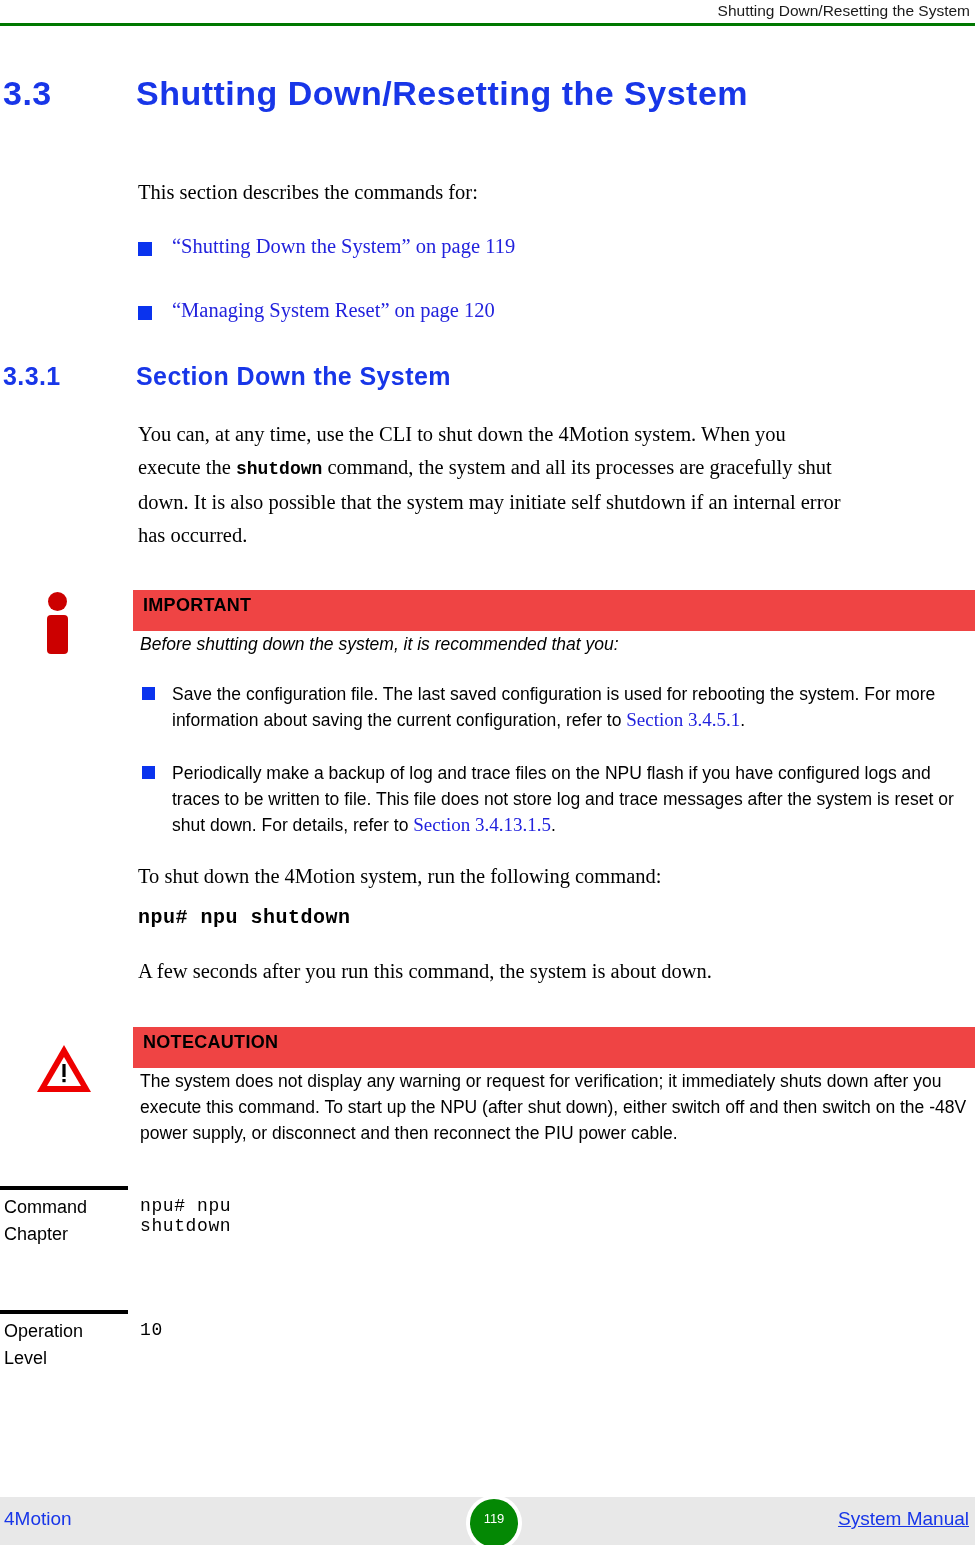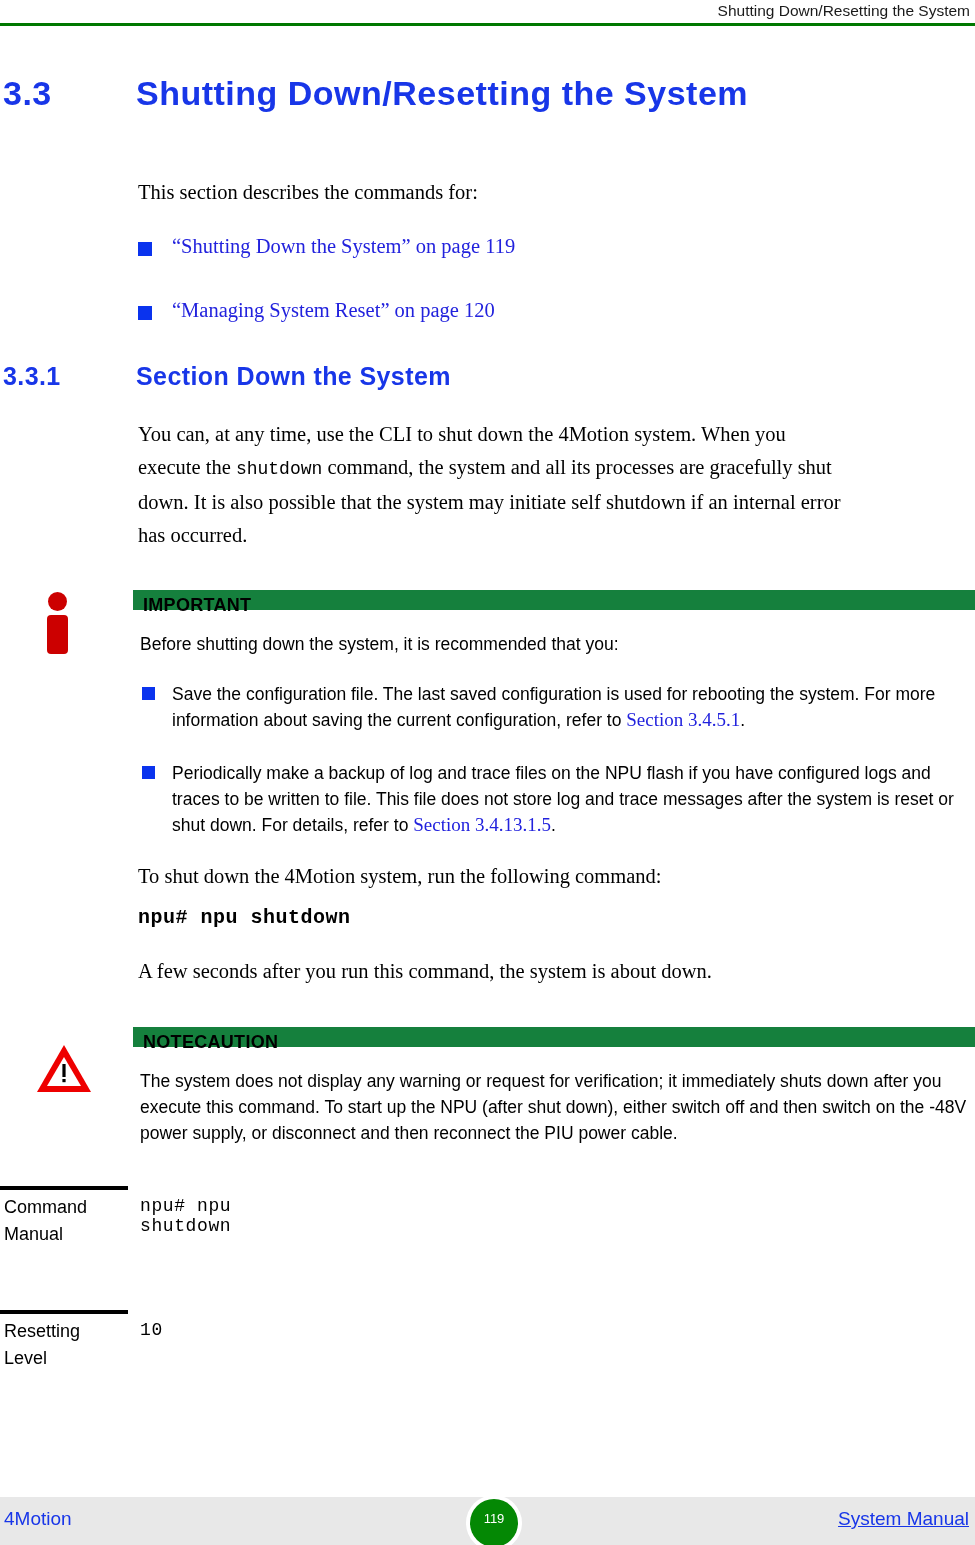--- a/index.html
+++ b/index.html
@@ -79,20 +79,21 @@
     line-height: 33px;
     color: #000000;
   }
   .p-intro  { top: 176px;  width: 720px; }
   .p-para1  { top: 418px;  width: 705px; }
   .p-torun  { top: 860px;  width: 720px; }
   .p-after  { top: 955px;  width: 760px; }
   .inline-code {
     font-family: "Liberation Mono", monospace;
     font-size: 18px;
+    font-weight: bold;
   }
 
   .cmd-line {
     position: absolute;
     left: 138px;
     top: 906px;
     font-family: "Liberation Mono", monospace;
     font-weight: bold;
     font-size: 20px;
     letter-spacing: 0.5px;
@@ -115,22 +116,22 @@
     position: absolute;
     left: 34px; top: 0;
     white-space: nowrap;
   }
   .xref-1 { top: 235px; }
   .xref-2 { top: 299px; }
 
   
   .admon-bar {
     position: absolute;
-    background: #15803d;
-    height: 20px;
+    background: #ef4444;
+    height: 41px;
   }
   .admon-bar .admon-title {
     position: absolute;
     left: 10px;
     top: 5px;
     font-family: "Liberation Sans", sans-serif;
     font-weight: bold;
     font-size: 18px;
     color: #000000;
     letter-spacing: 0.3px;
@@ -317,21 +318,21 @@
 
 <div class="body-text p-para1"><span>You can, at any time, use the CLI to shut down the 4Motion system. When you execute the </span><span class="inline-code">shutdown</span><span> command, the system and all its processes are gracefully shut down. It is also possible that the system may initiate self shutdown if an internal error has occurred.</span></div>
 
 <div class="icon-important">
   <span class="dot"></span>
   <span class="stem"></span>
 </div>
 <div class="admon-bar" style="left:133px; top:590px; width:842px;">
   <span class="admon-title">IMPORTANT</span>
 </div>
-<div class="admon-body" style="left:140px; top:631px; width:830px;">Before shutting down the system, it is recommended that you:</div>
+<div class="admon-body" style="left:140px; top:631px; width:830px;font-style:italic;">Before shutting down the system, it is recommended that you:</div>
 
 <div class="admon-bullet-row" style="left:142px; top:681px; width:830px;">
   <span class="sq"></span>
   <span class="bt" style="width:800px;"><span>Save the configuration file. The last saved configuration is used for rebooting the system. For more information about saving the current configuration, refer to </span><span class="secref">Section 3.4.5.1</span><span>.</span></span>
 </div>
 
 <div class="admon-bullet-row" style="left:142px; top:760px; width:830px;">
   <span class="sq"></span>
   <span class="bt" style="width:805px;"><span>Periodically make a backup of log and trace files on the NPU flash if you have configured logs and traces to be written to file. This file does not store log and trace messages after the system is reset or shut down. For details, refer to </span><span class="secref">Section 3.4.13.1.5</span><span>.</span></span>
 </div>
@@ -350,27 +351,27 @@
 </div>
 <div class="admon-bar" style="left:133px; top:1027px; width:842px;">
   <span class="admon-title">NOTECAUTION</span>
 </div>
 <div class="admon-body" style="left:140px; top:1068px; width:836px;">The system does not display any warning or request for verification; it immediately shuts down after you execute this command. To start up the NPU (after shut down), either switch off and then switch on the -48V power supply, or disconnect and then reconnect the PIU power cable.</div>
 
 <div class="cmd-table">
   <div class="tbl-rule row1-rule"></div>
   <div class="tbl-label row1-label">
     <div>Command</div>
-    <div>Manual</div>
+    <div>Chapter</div>
   </div>
   <div class="tbl-value row1-value">npu# npu shutdown</div>
 
   <div class="tbl-rule row2-rule"></div>
   <div class="tbl-label row2-label">
-    <div>Resetting</div>
+    <div>Operation</div>
     <div>Level</div>
   </div>
   <div class="tbl-value row2-value">10</div>
 </div>
 
 <div class="footer-band"></div>
 <div class="footer-left">4Motion</div>
 <div class="page-badge">
   <span class="ring"></span>
   <span class="disc"></span>

